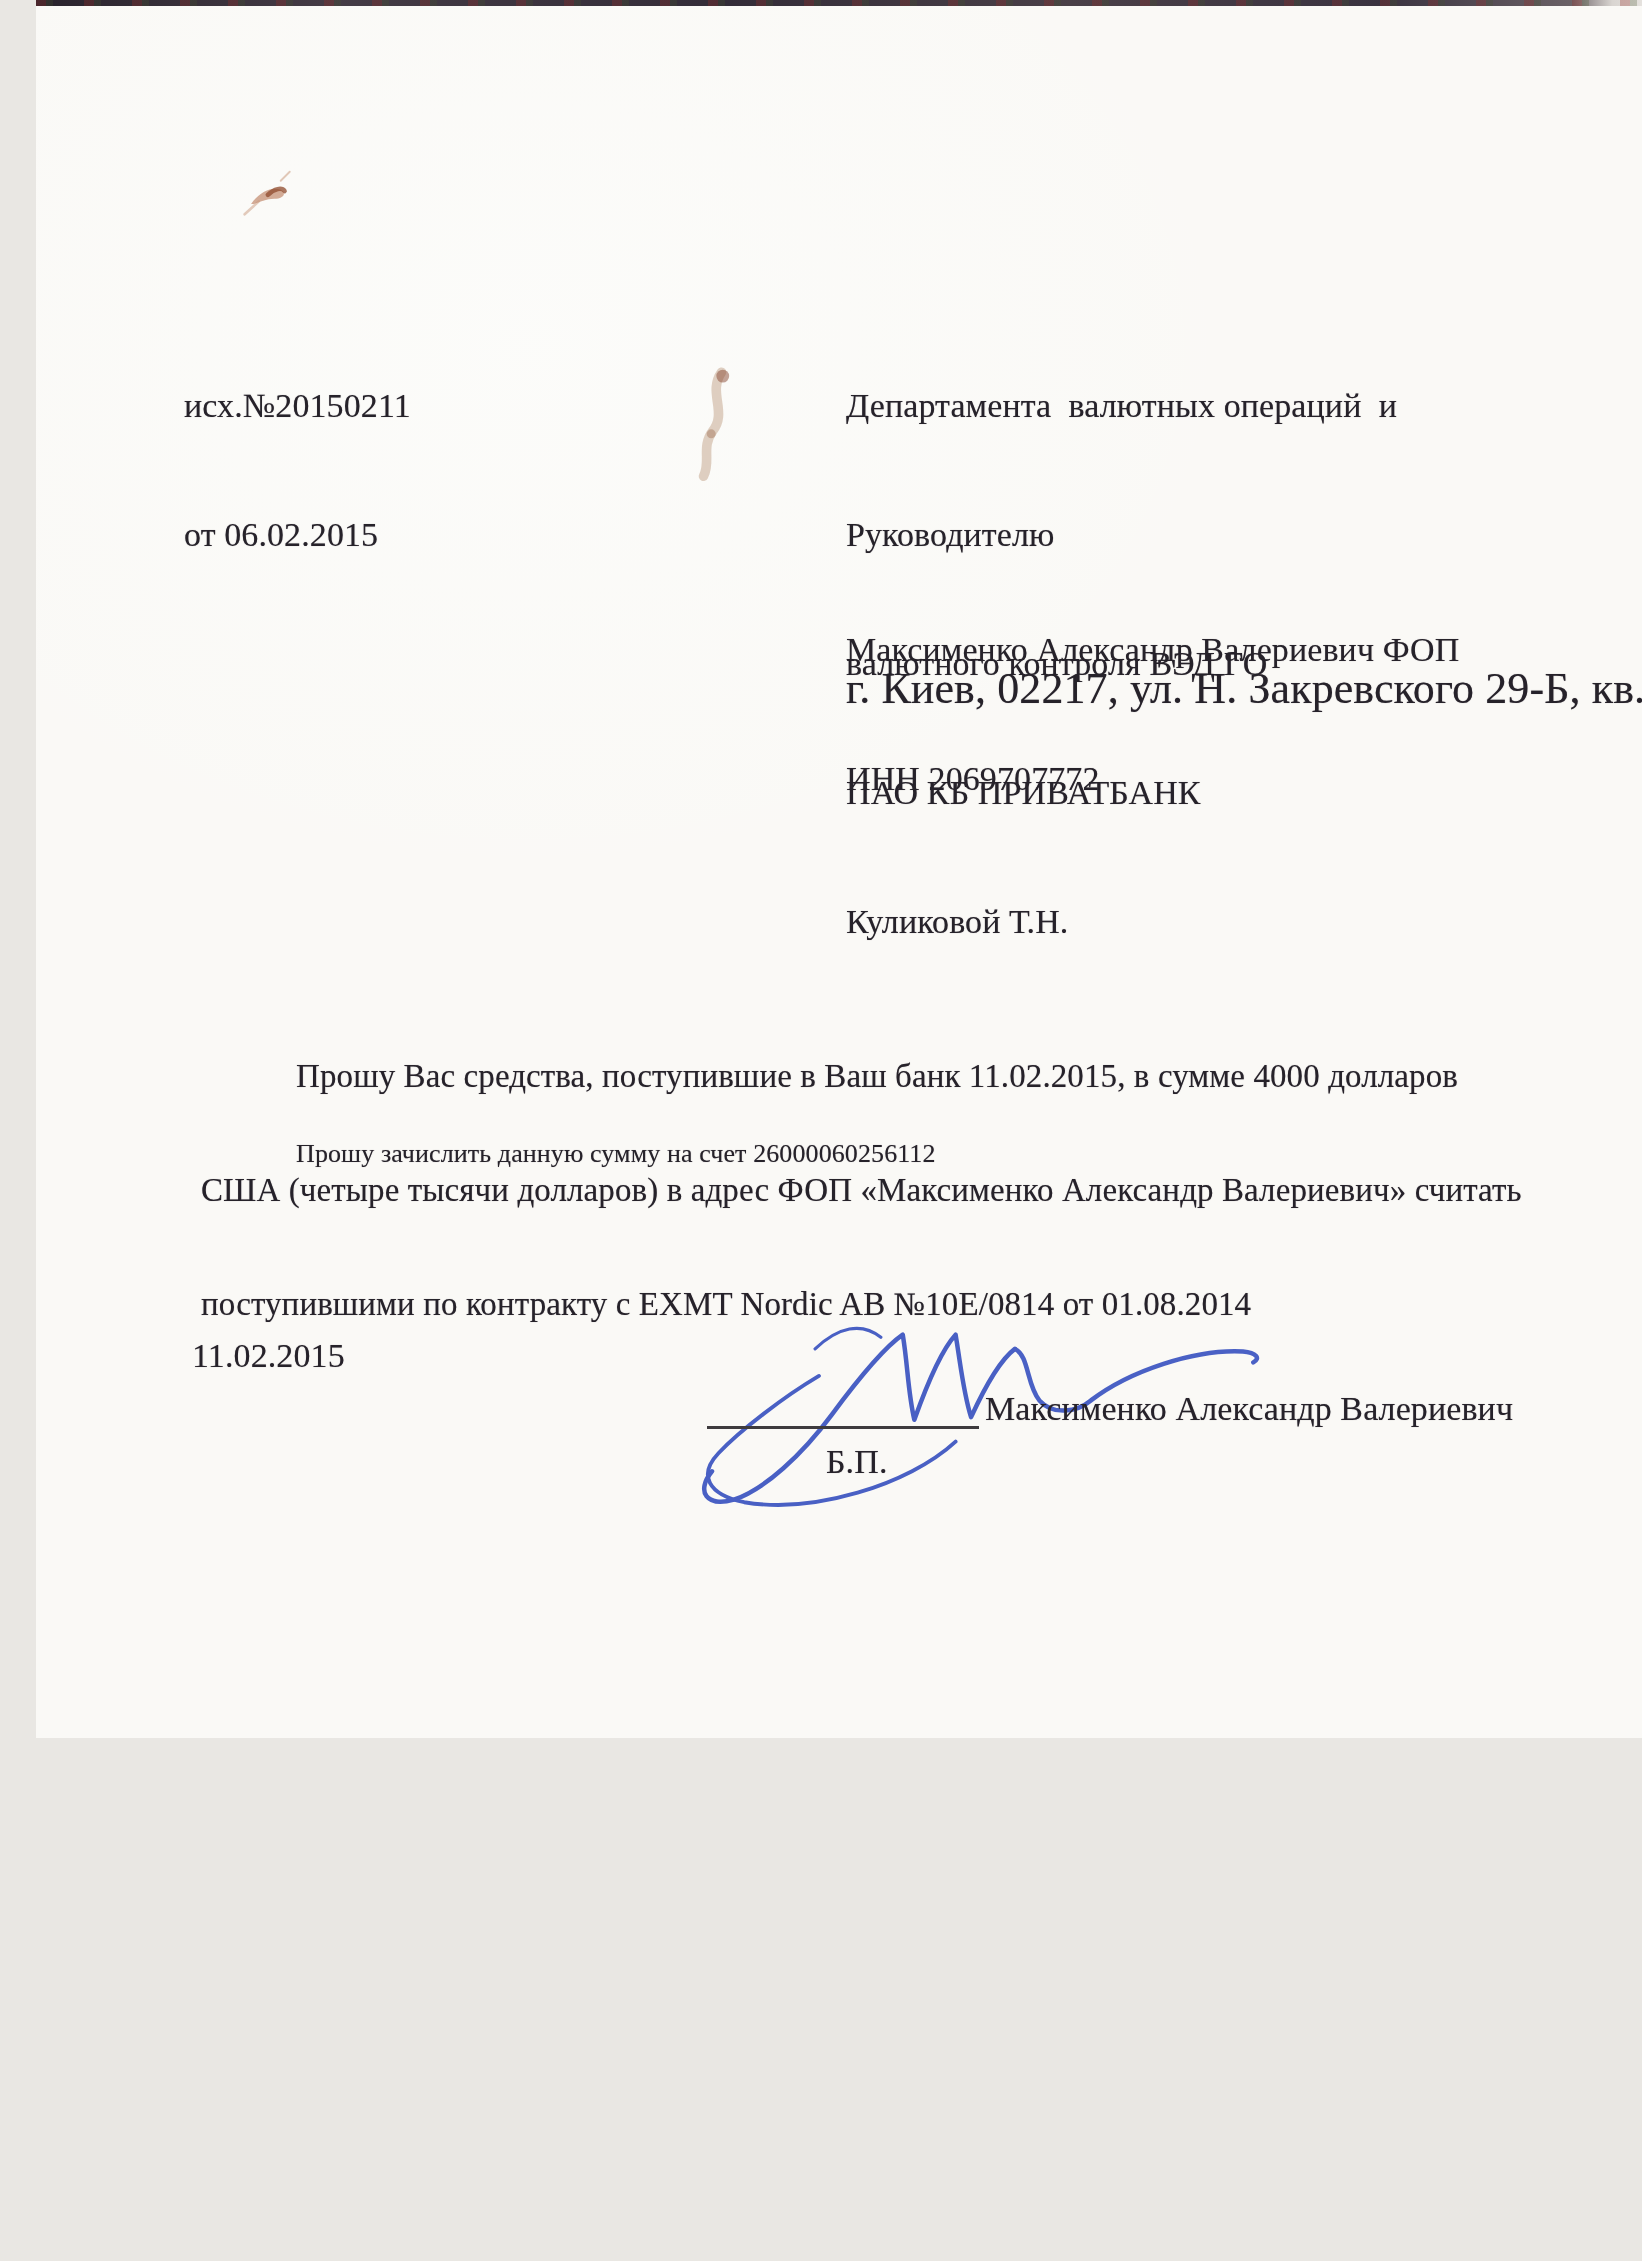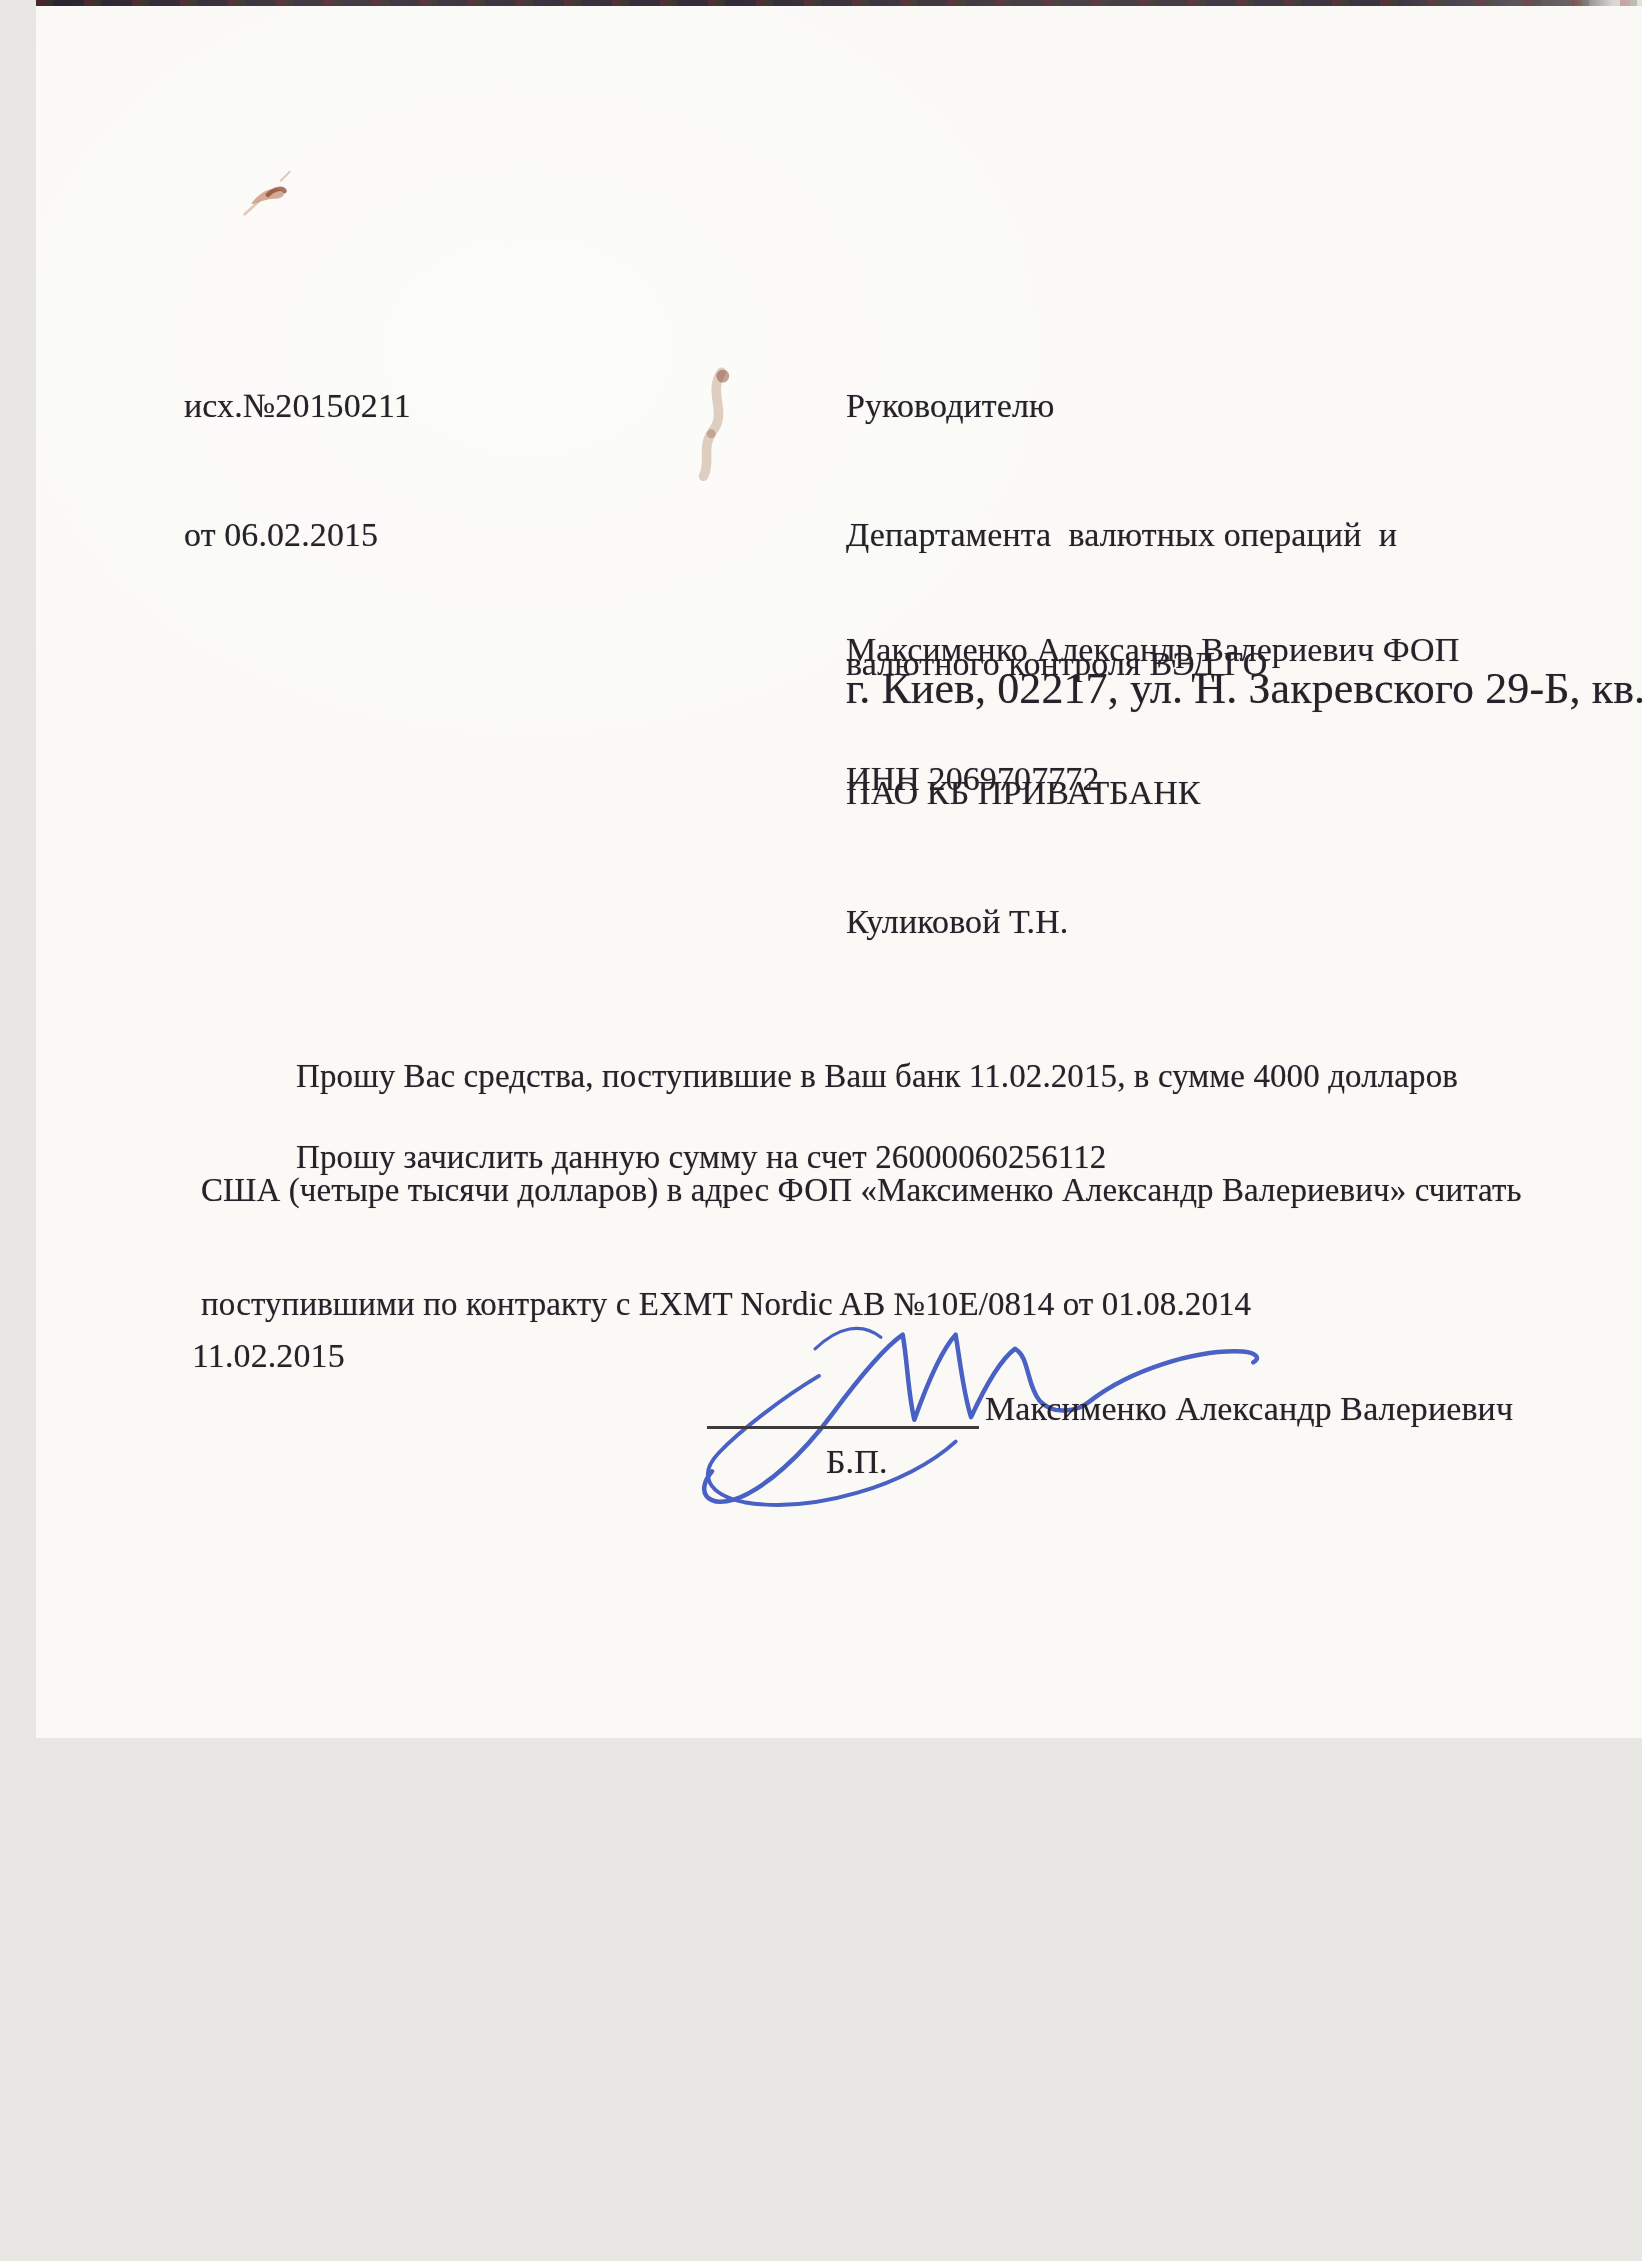--- a/index.html
+++ b/index.html
@@ -60,41 +60,41 @@
     <circle cx="76" cy="18" r="10" fill="#8a4a33" opacity="0.5"></circle>
     <circle cx="58" cy="108" r="7" fill="#9c6a4a" opacity="0.4"></circle>
   </svg>
 
   <div class="txt sz block ref-block" style="left:148px;top:298px;">
     <div class="line">исх.№20150211</div>
     <div class="line">от 06.02.2015</div>
   </div>
 
   <div class="txt sz block recipient-block" style="left:810px;top:298px;">
+    <div class="line">Департамента  валютных операций  и</div>
     <div class="line">Руководителю</div>
-    <div class="line">Департамента  валютных операций  и</div>
     <div class="line">валютного контроля ВЭД ГО</div>
     <div class="line">ПАО КБ ПРИВАТБАНК</div>
     <div class="line">Куликовой Т.Н.</div>
   </div>
 
   <div class="txt sz block sender-block" style="left:810px;top:542px;">
     <div class="line">Максименко Александр Валериевич ФОП</div>
     <div class="line">ИНН 2069707772</div>
   </div>
 
   <div class="txt" style="left:810px;top:663px;font-size:44px;">г. Киев, 02217, ул. Н. Закревского 29-Б, кв. 125</div>
 
   <div class="txt block body-block" style="left:165px;top:981px;font-size:33px;">
     <div class="line indent">Прошу Вас средства, поступившие в Ваш банк 11.02.2015, в сумме 4000 долларов</div>
     <div class="line">США (четыре тысячи долларов) в адрес ФОП «Максименко Александр Валериевич» считать</div>
     <div class="line">поступившими по контракту с EXMT Nordic AB №10E/0814 от 01.08.2014</div>
   </div>
 
-  <div class="txt" style="left:260px;top:1139px;font-size:33px;">Прошу зачислить данную сумму на счет 26000060256112</div>
+  <div class="txt" style="left:260px;top:1139px;font-size:26px;">Прошу зачислить данную сумму на счет 26000060256112</div>
 
   <div class="txt sz" style="left:156px;top:1337px;font-family:Liberation Serif, serif;">11.02.2015</div>
 
   <svg style="left:632px;top:1296px;" width="619" height="232" viewBox="980 2010 960 360">
     <g fill="none" stroke="#3b54c0" stroke-linecap="round" stroke-linejoin="round" opacity="0.92">
       <path stroke-width="7" d="
         M1048 2282
         C1022 2314, 1040 2338, 1082 2326
         C1130 2310, 1188 2256, 1234 2194
         C1274 2140, 1318 2088, 1344 2070

